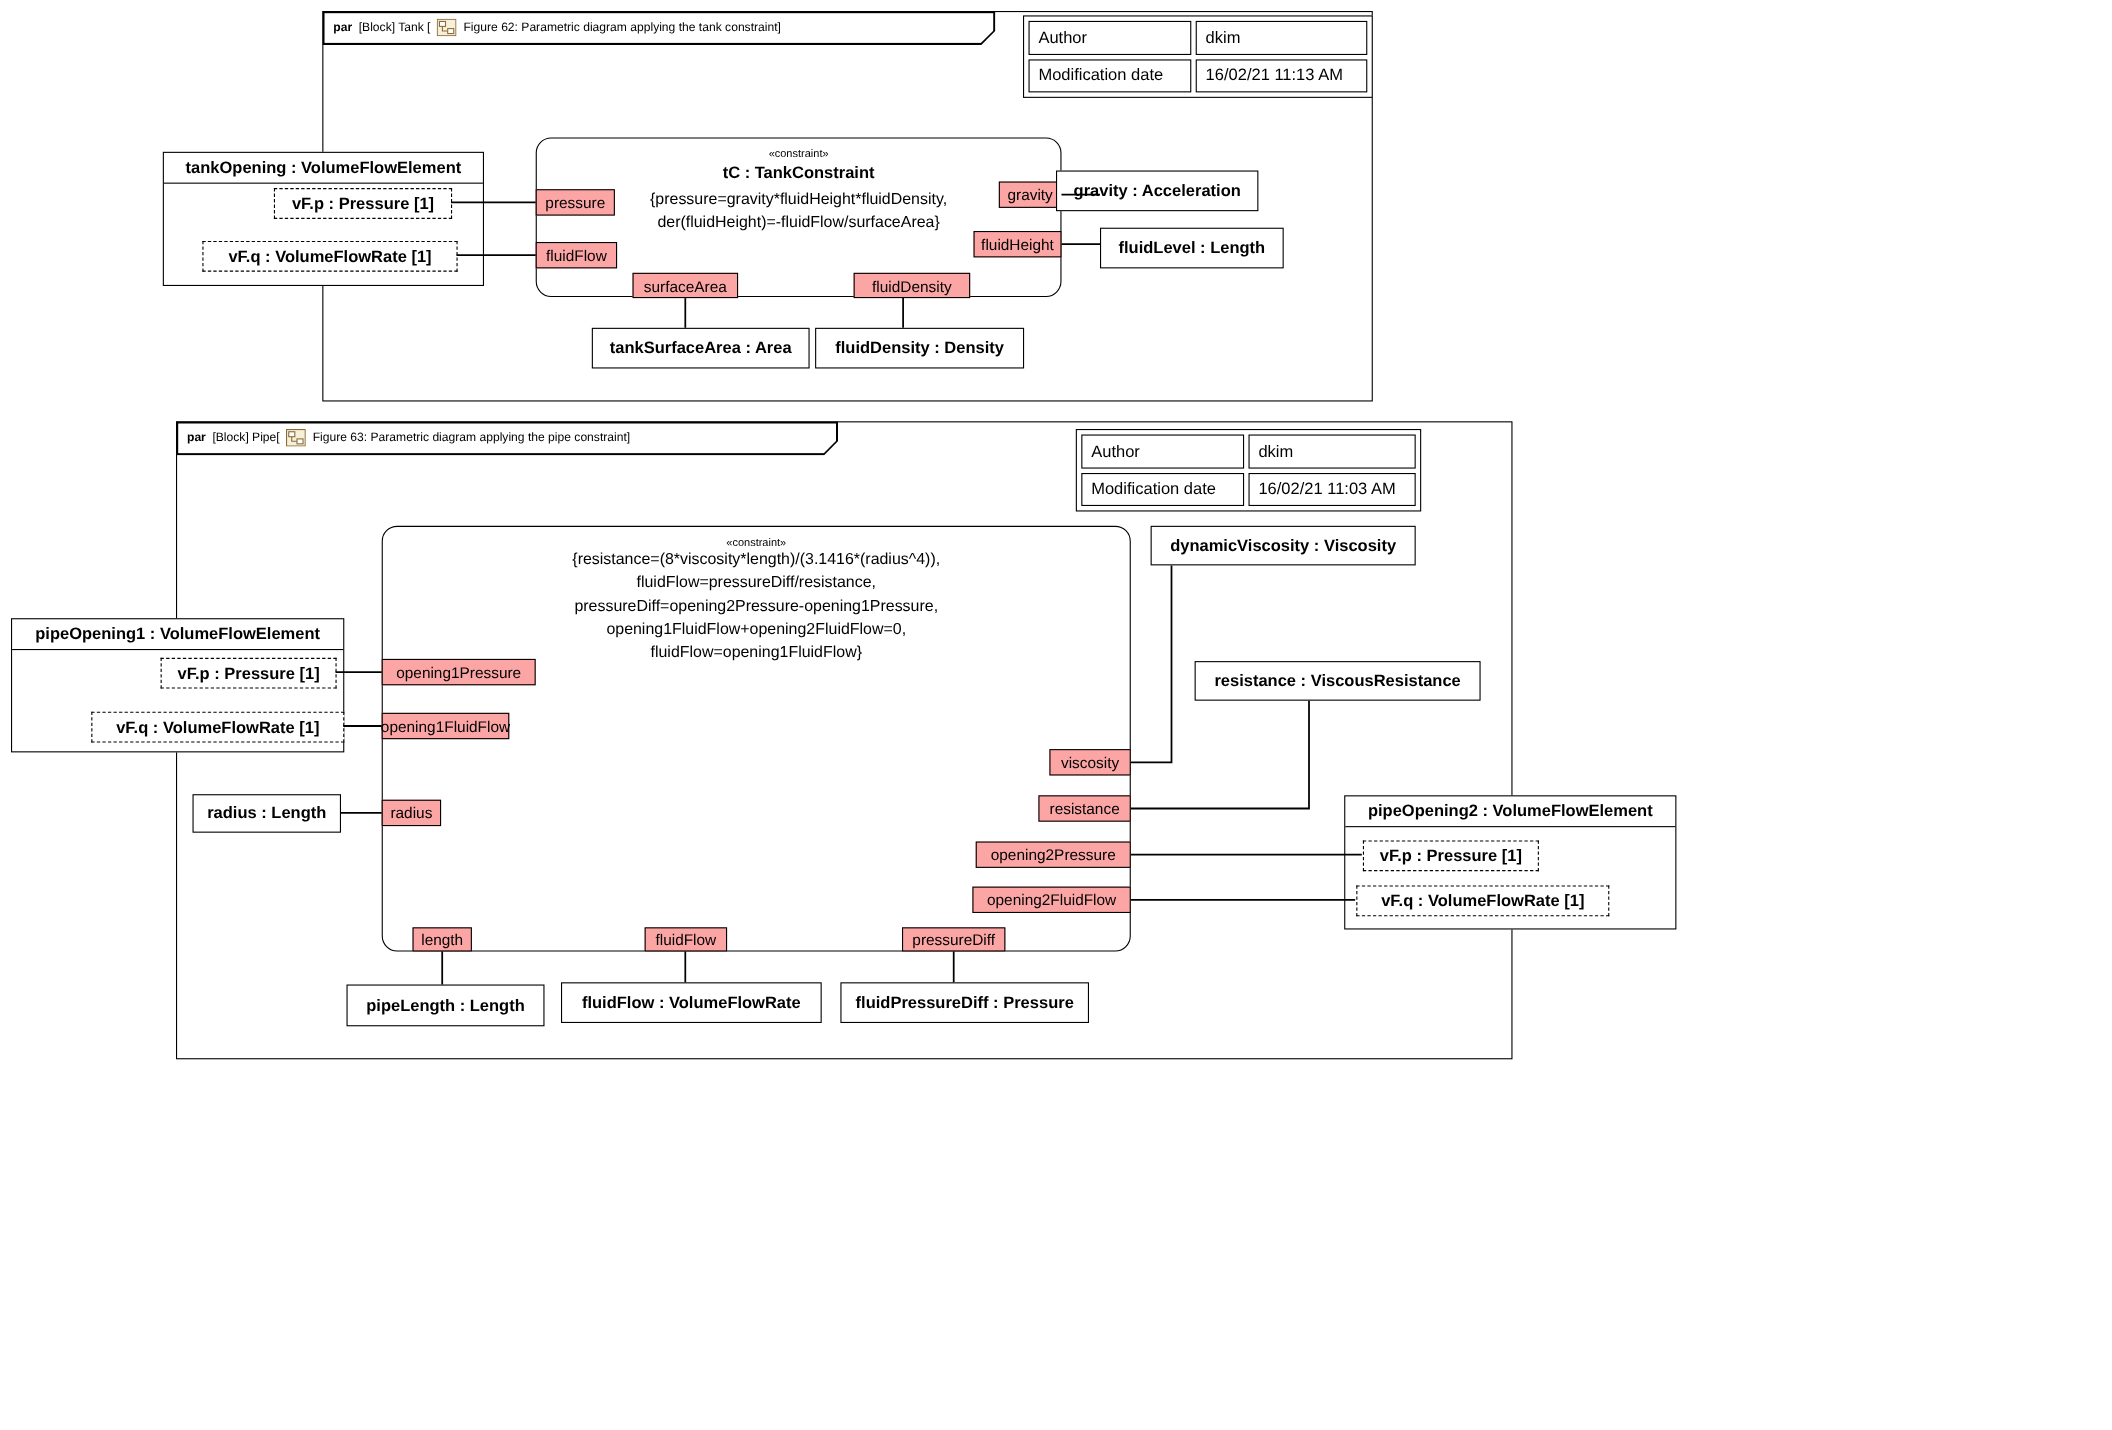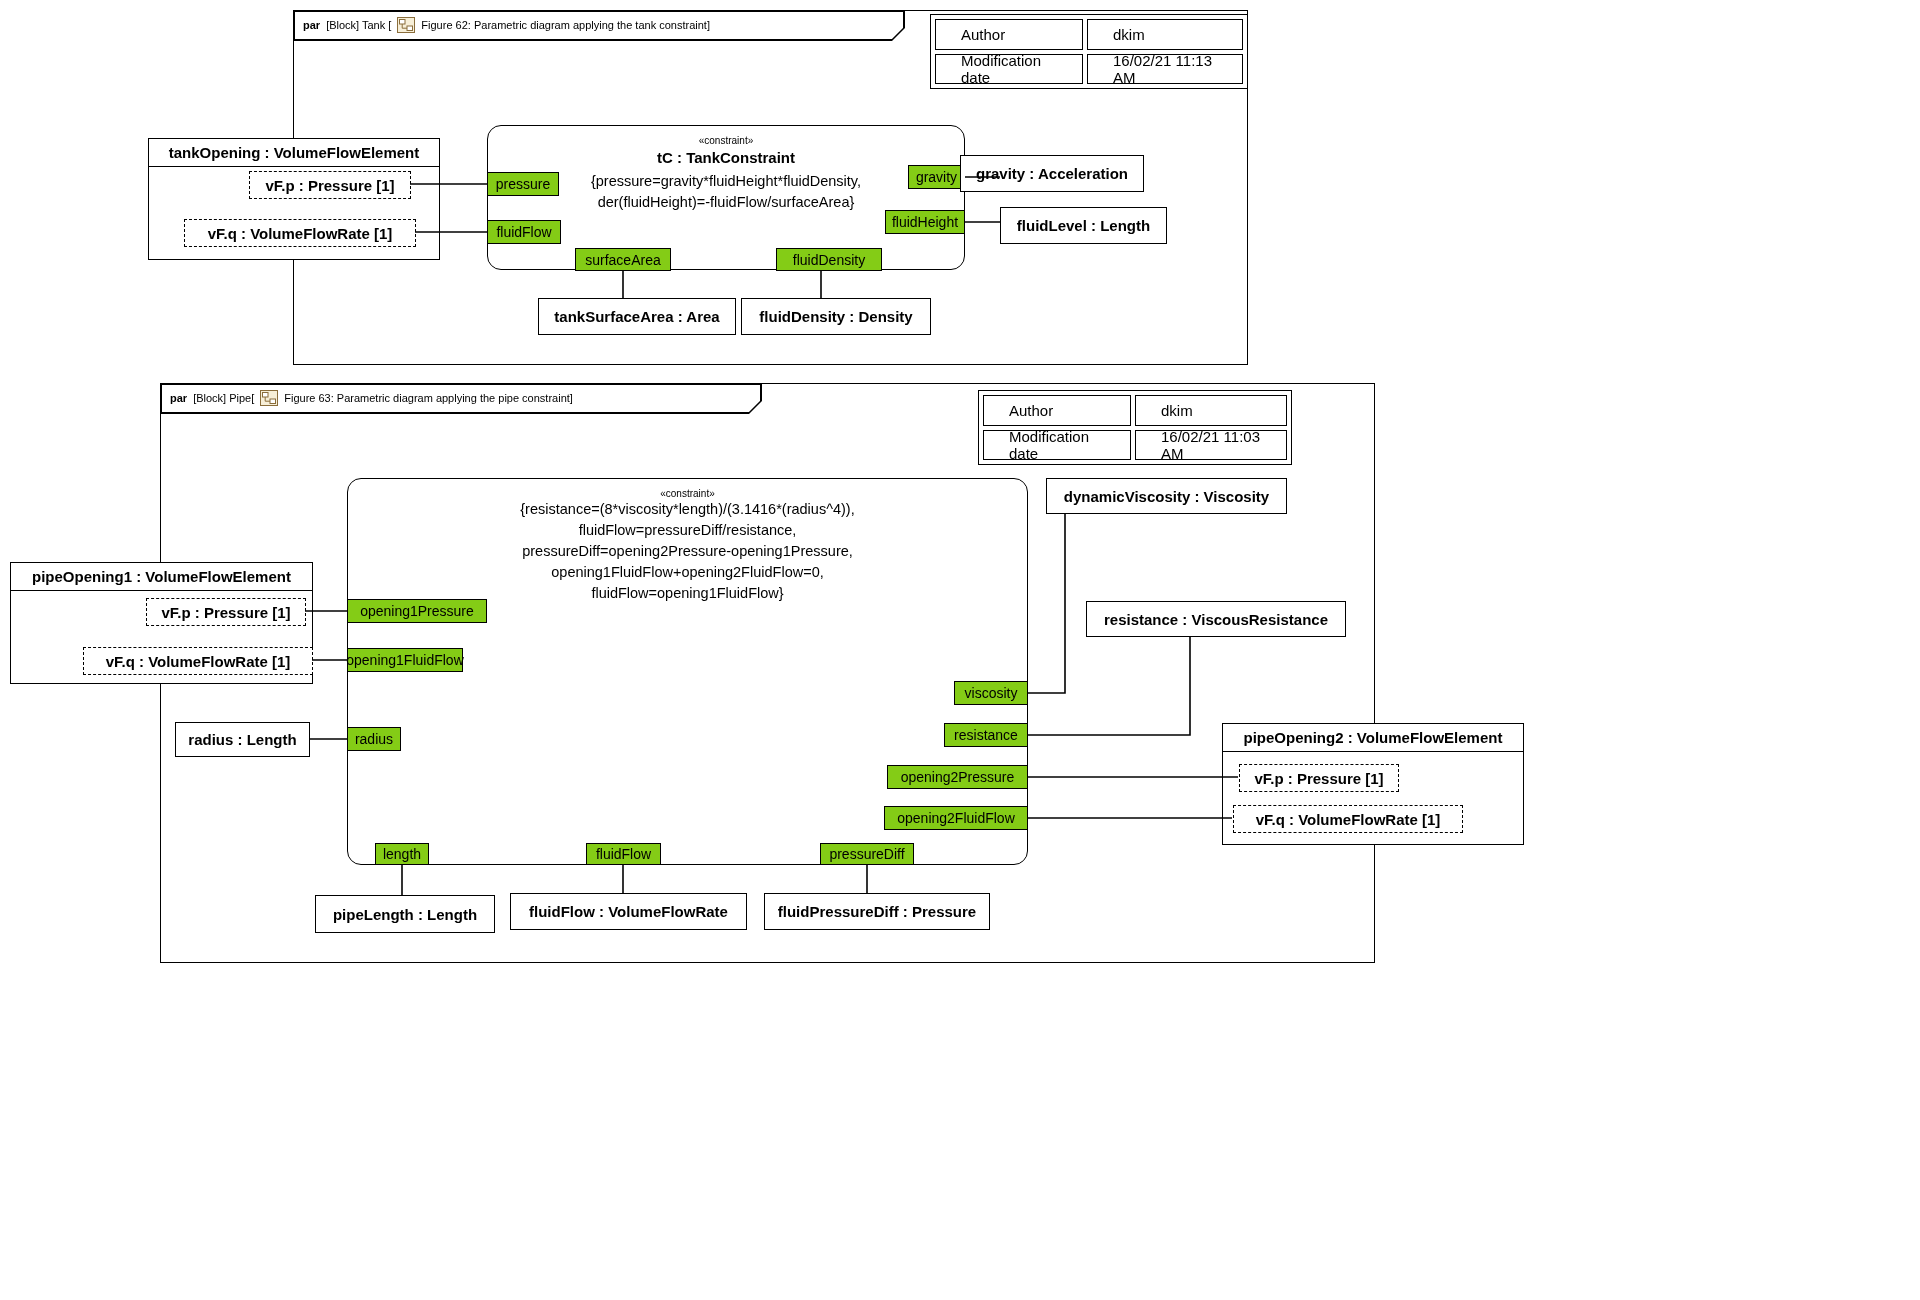--- a/index.html
+++ b/index.html
@@ -11,33 +11,33 @@
   .tab .shape { position:absolute; inset:0; background:#000;
     clip-path: polygon(0 0,100% 0,100% calc(100% - 13px),calc(100% - 13px) 100%,0 100%); }
   .tab .shape-in { position:absolute; inset:1.6px; background:#fff;
     clip-path: polygon(0 0,100% 0,100% calc(100% - 12px),calc(100% - 12px) 100%,0 100%); }
   .tab .content { position:absolute; inset:0; display:flex; align-items:center; gap:6px;
     padding:0 20px 2px 10px; font-size:11px; white-space:nowrap; }
   .kw { font-weight:bold; }
   .dicon { display:inline-flex; align-items:center; }
   .metabox { position:absolute; border:1.6px solid #000; background:#fff; padding:4px;
     display:grid; grid-template-columns:148px 1fr; grid-auto-rows:1fr; gap:4px; }
-  .metacell { border:1.6px solid #000; padding:2px 25px; font-size:15px; display:flex;
+  .metacell { border:1.6px solid #000; padding:2px 8px; font-size:15px; display:flex;
     align-items:center; background:#fff; overflow:hidden; }
   .cblock { position:absolute; border:1.6px solid #000; background:#fff; }
   .ctitle { height:28px; border-bottom:1.6px solid #000; display:flex; align-items:center;
     justify-content:center; font-weight:bold; font-size:15px; }
   .part { position:absolute; border:1.6px dashed #000; background:#fff; display:flex;
     align-items:center; justify-content:center; font-weight:bold; font-size:15px; white-space:nowrap; }
   .constraint { position:absolute; border:1.6px solid #000; border-radius:14px; background:#fff;
     text-align:center; padding-top:9px; }
   .stereo { font-size:10px; }
   .cname { font-size:15px; font-weight:bold; margin:3px 0 5px; }
   .eq { font-size:14.5px; line-height:21px; white-space:nowrap; }
-  .port { position:absolute; border:1.6px solid #000; background:#84cc16; display:flex;
+  .port { position:absolute; border:1.6px solid #000; background:#fca5a5; display:flex;
     align-items:center; justify-content:center; font-size:14px; padding:0 4px; white-space:nowrap; }
   .vblock { position:absolute; border:1.6px solid #000; background:#fff; display:flex;
     align-items:center; justify-content:center; font-weight:bold; font-size:15px; white-space:nowrap; }
   .wires { position:absolute; left:0; top:0; pointer-events:none; z-index:50; }
 </style>
 </head>
 <body>
 
 <div class="canvas">
 

